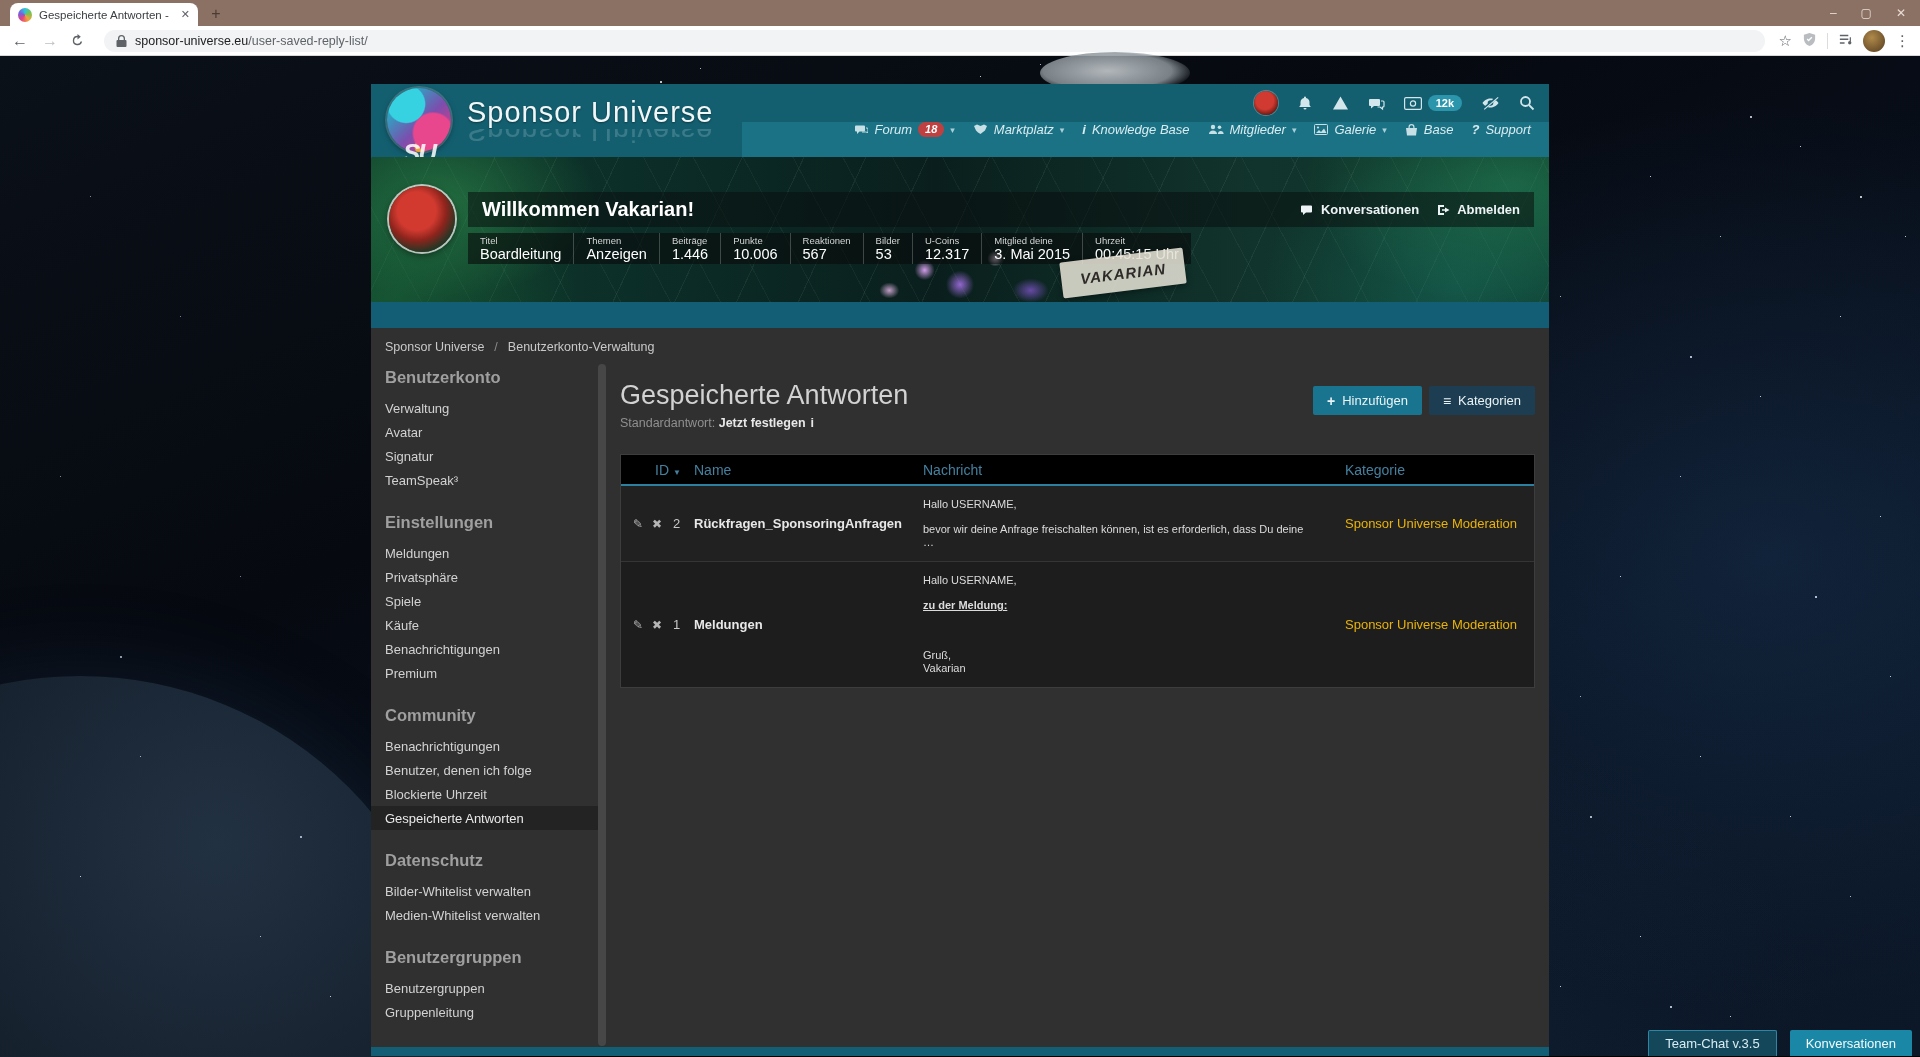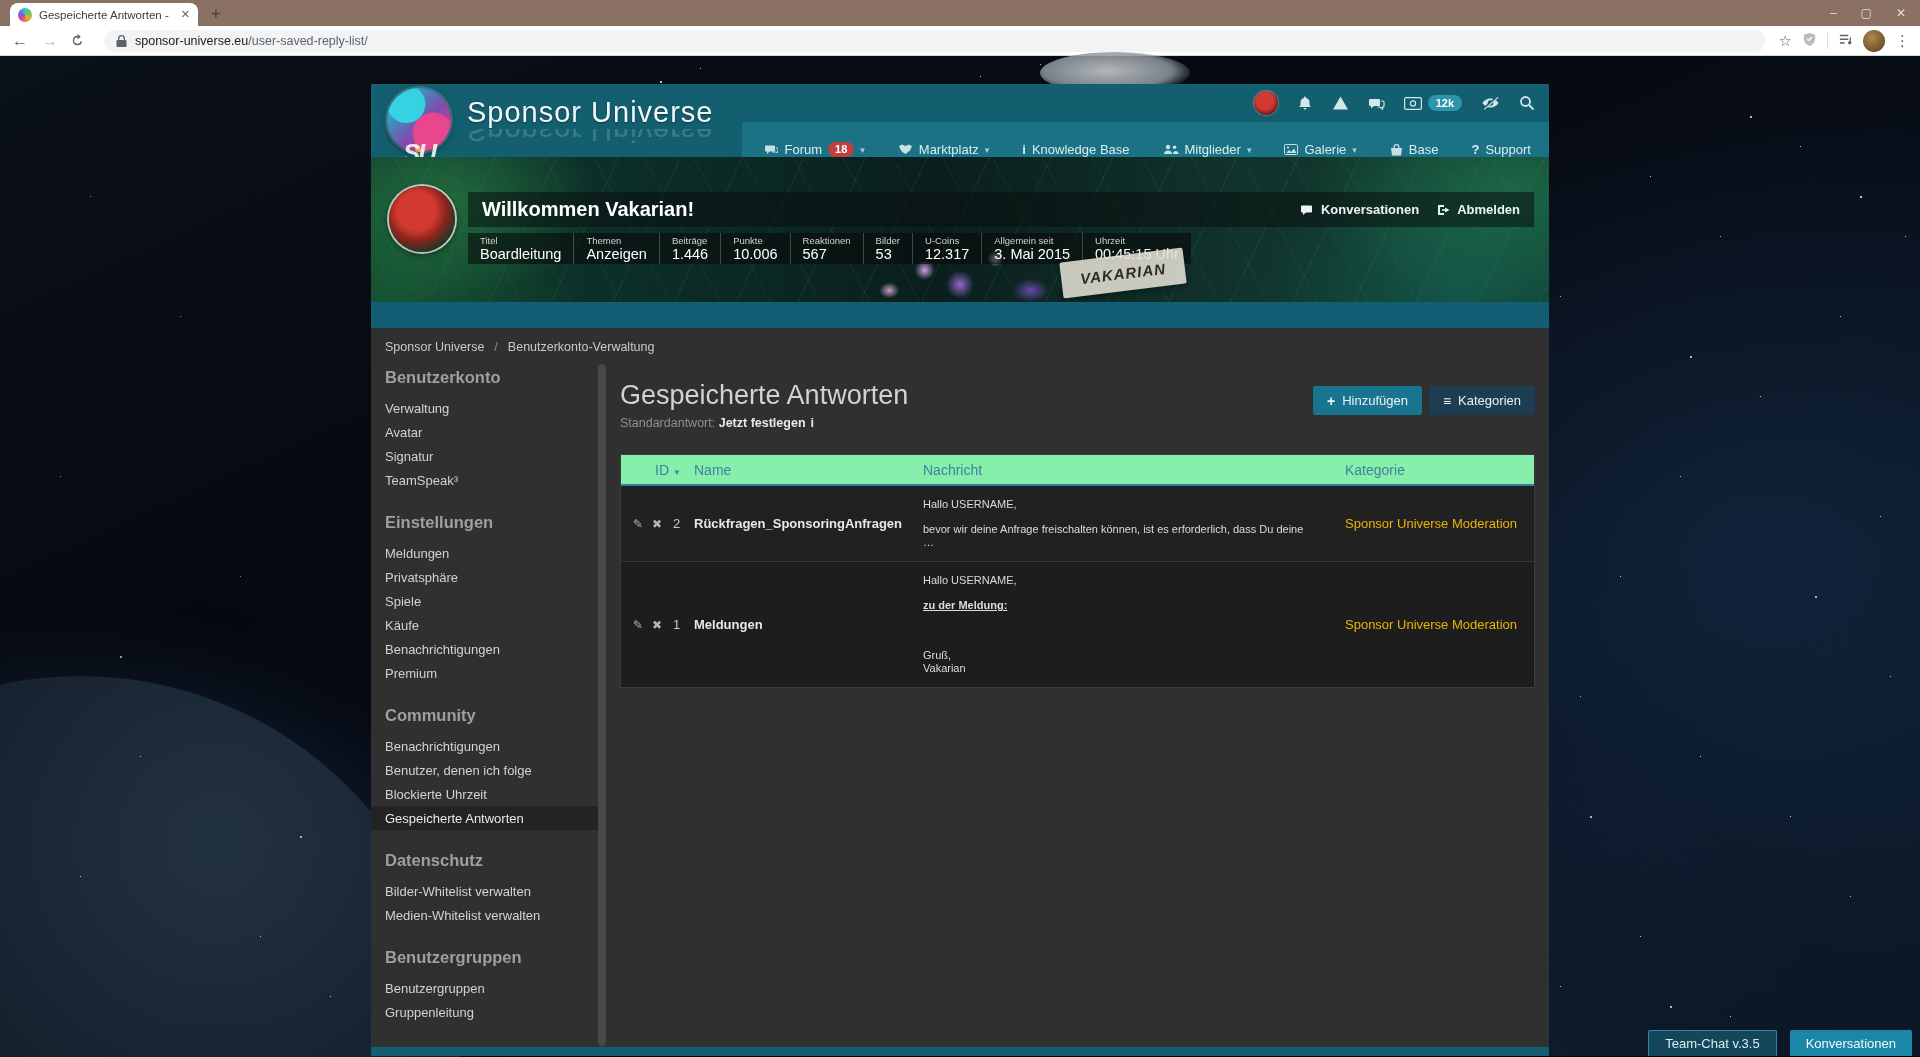--- a/index.html
+++ b/index.html
@@ -80,22 +80,22 @@
   .header-right { flex:1; display:flex; flex-direction:column; }
   .icon-row { height:38px; background:#135f70; display:flex; align-items:center; justify-content:flex-end;
     gap:19px; padding-right:14px; color:#d3e6ec; }
   .icon-row svg { display:block; }
   .mini-avatar { width:24px; height:24px; border-radius:50%;
     background:radial-gradient(circle at 45% 40%,#d03a30 0 45%,#7a1f18 70%,#26100c 100%);
     box-shadow:0 0 0 1px rgba(255,255,255,.25); }
   .coin-group { display:flex; align-items:center; gap:6px; }
   .pill { background:#2b95ac; color:#fff; font-size:11px; font-weight:700; border-radius:9px;
     padding:2px 8px; line-height:12px; }
-  .nav-row { height:35px; background:#1c7285; display:flex; align-items:flex-end; justify-content:flex-end;
-    gap:33px; padding-right:18px; }
+  .nav-row { height:35px; background:#1c7285; display:flex; align-items:flex-start; justify-content:flex-end;
+    gap:18px; padding-right:18px;font-style:italic; }
   .nav-item { display:flex; align-items:center; gap:6px; color:#d9ecf1; font-size:13px; }
   .nav-item svg { display:block; opacity:.9; }
   .badge-red { background:#bf4040; color:#fff; font-size:11px; font-weight:700; border-radius:9px;
     padding:1px 7px; line-height:13px; }
   .chev { font-size:9px; color:#a9d0da; }
 
   
   .hero { position:absolute; left:0; top:101px; width:100%; height:145px; overflow:hidden;
     background:
       radial-gradient(220px 140px at 6% 30%, rgba(50,150,80,.55), transparent 70%),
@@ -152,22 +152,22 @@
   .page-sub b { color:#e8e8e8; }
   .page-sub .info-i { color:#e8e8e8; font-weight:800; margin-left:5px; }
   .head-buttons { position:absolute; right:0; top:6px; display:flex; gap:7px; }
   .btn { height:29px; display:flex; align-items:center; gap:7px; padding:0 14px; font-size:13px;
     color:#eaf3f6; border-radius:2px; }
   .btn-add { background:#19758f; }
   .btn-cat { background:#1d3e52; }
   .btn .bico { font-weight:700; font-size:14px; }
 
   .saved-table { margin-top:24px; border:1px solid #3d3d3d; }
-  .t-head { display:grid; grid-template-columns:73px 229px 422px 1fr; background:#86efac;
-    border-bottom:2px solid #2d7fa0; height:31px; align-items:center; }
+  .t-head { display:grid; grid-template-columns:73px 229px 422px 1fr; background:#000000;
+    border-bottom:2px solid #2d7fa0; height:31px; align-items:center;text-decoration:underline; }
   .t-head .th { font-size:14px; color:#45809f; }
   .t-head .th.id { padding-left:34px; }
   .t-head .sort { font-size:8px; margin-left:4px; }
   .t-row { display:grid; grid-template-columns:52px 21px 229px 422px 1fr; align-items:center;
     border-bottom:1px solid #353535; }
   .t-row:last-child { border-bottom:none; }
   .t-row.odd { background:#212121; min-height:70px; }
   .t-row.even { background:#1d1d1d; min-height:114px; }
   .cell-controls { padding-left:12px; display:flex; gap:9px; color:#b5b5b5; font-size:12px; }
   .cell-id { font-size:13px; color:#c8c8c8; }
@@ -395,21 +395,21 @@
           </span>
         <span class="stat">
             <span class="lb">Bilder</span>
             <span class="vl">53</span>
           </span>
         <span class="stat">
             <span class="lb">U-Coins</span>
             <span class="vl">12.317</span>
           </span>
         <span class="stat">
-            <span class="lb">Allgemein seit</span>
+            <span class="lb">Mitglied deine</span>
             <span class="vl">3. Mai 2015</span>
           </span>
         <span class="stat">
             <span class="lb">Uhrzeit</span>
             <span class="vl">00:45:15 Uhr</span>
           </span>
       </div>
       <div class="graffiti">
           <span>VAKARIAN</span>
         </div>

